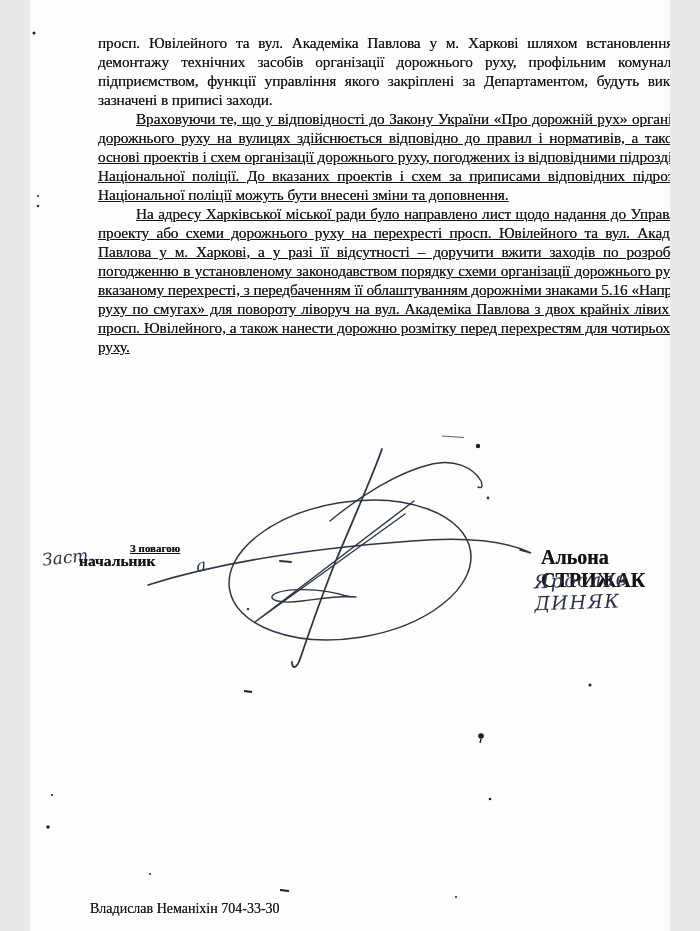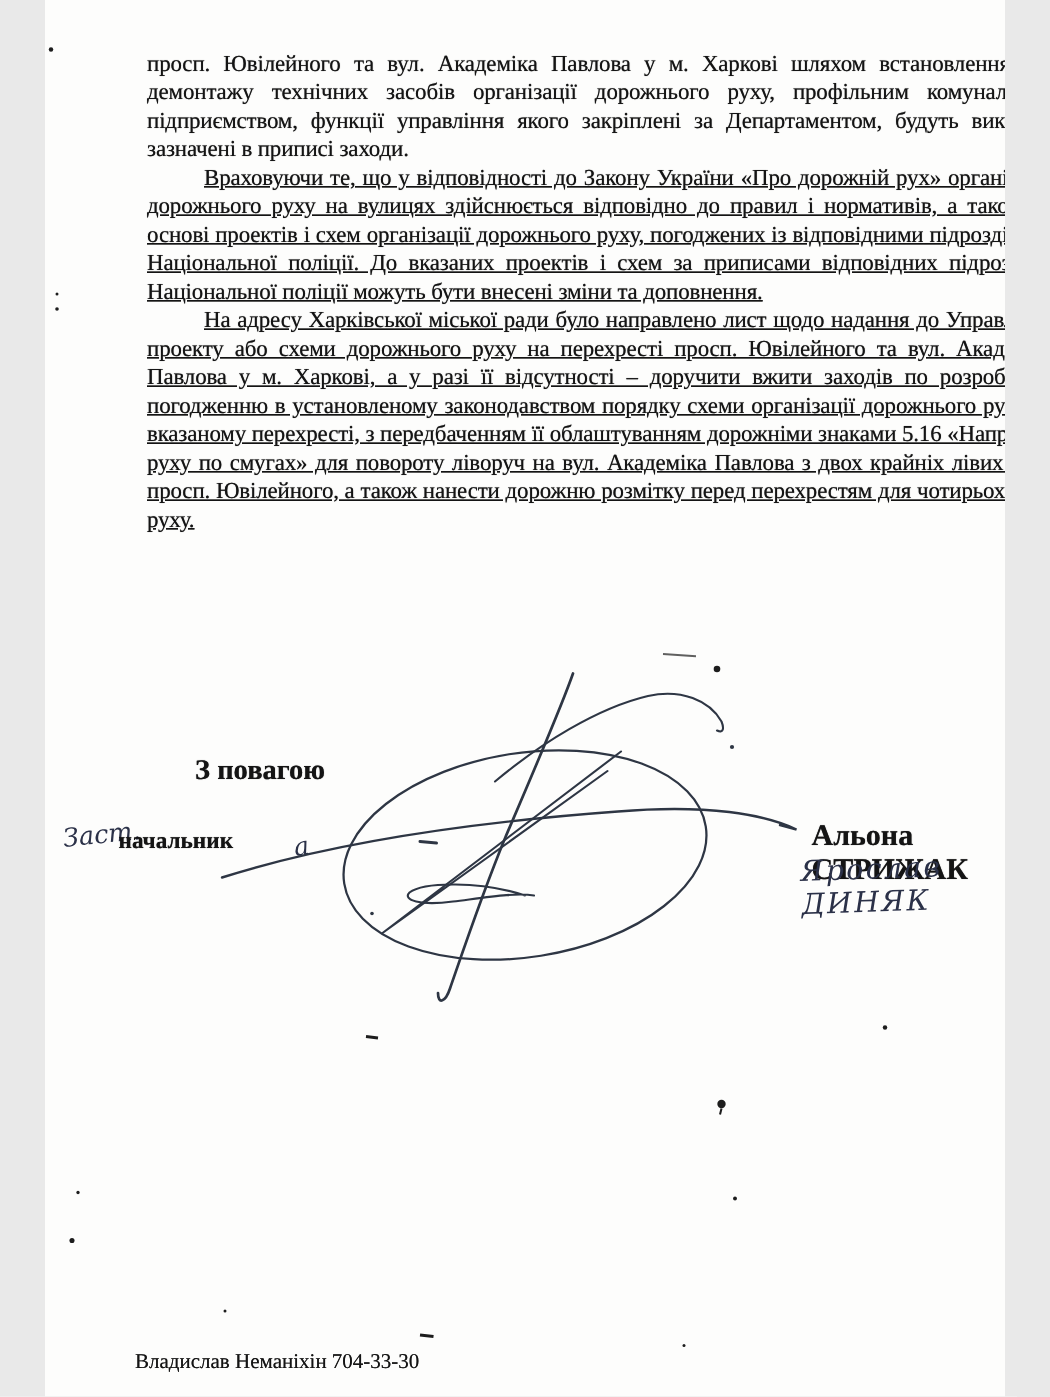--- a/index.html
+++ b/index.html
@@ -20,22 +20,22 @@
     width: 606px;
     font-size: 15.3px;
     line-height: 19px;
     text-align: justify;
     text-shadow: 0 0 0.5px rgba(10,10,10,0.75);
     letter-spacing: -0.1px;
   }
   .body-text p { margin: 0; }
   .body-text p.indent { text-indent: 38px; text-decoration: underline; }
   .closing-salutation {
-    position: absolute; left: 100px; top: 503px;
-    font-weight: bold; font-size: 19px; text-shadow: 0 0 0.5px rgba(10,10,10,0.8);
+    position: absolute; left: 100px; top: 542px;
+    font-weight: bold; font-size: 11px; text-shadow: 0 0 0.5px rgba(10,10,10,0.8); text-decoration: underline;
   }
   .closing-position {
     position: absolute; left: 49px; top: 552px;
     font-weight: bold; font-size: 15.5px; text-shadow: 0 0 0.5px rgba(10,10,10,0.8);
   }
   .hand {
     font-style: italic;
     color: #2b3148;
     font-family: "DejaVu Serif", serif;
   }

